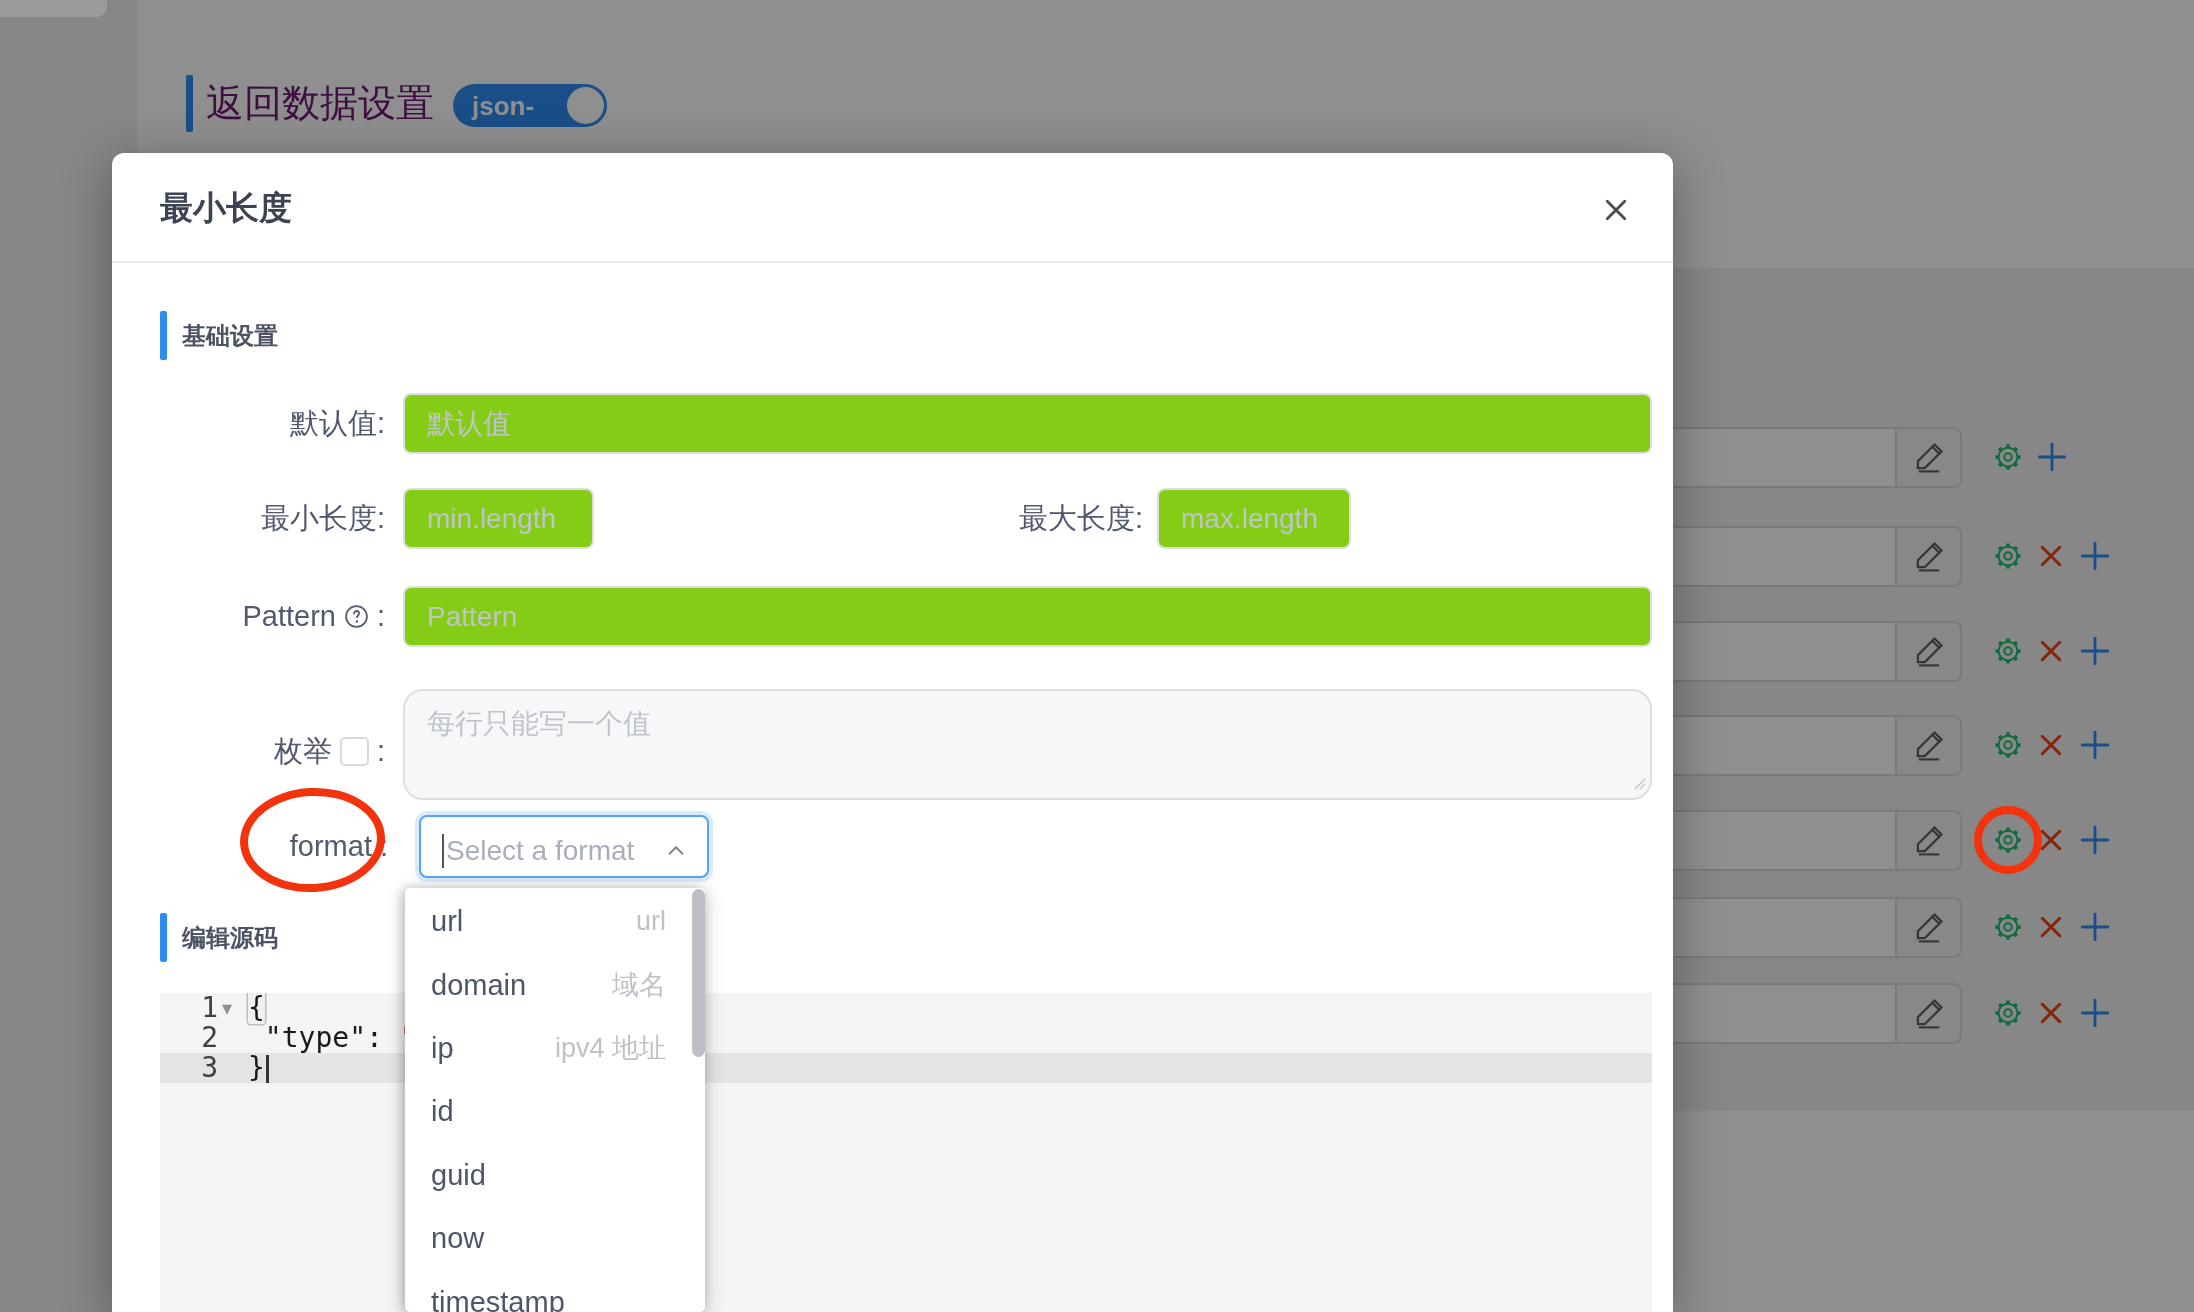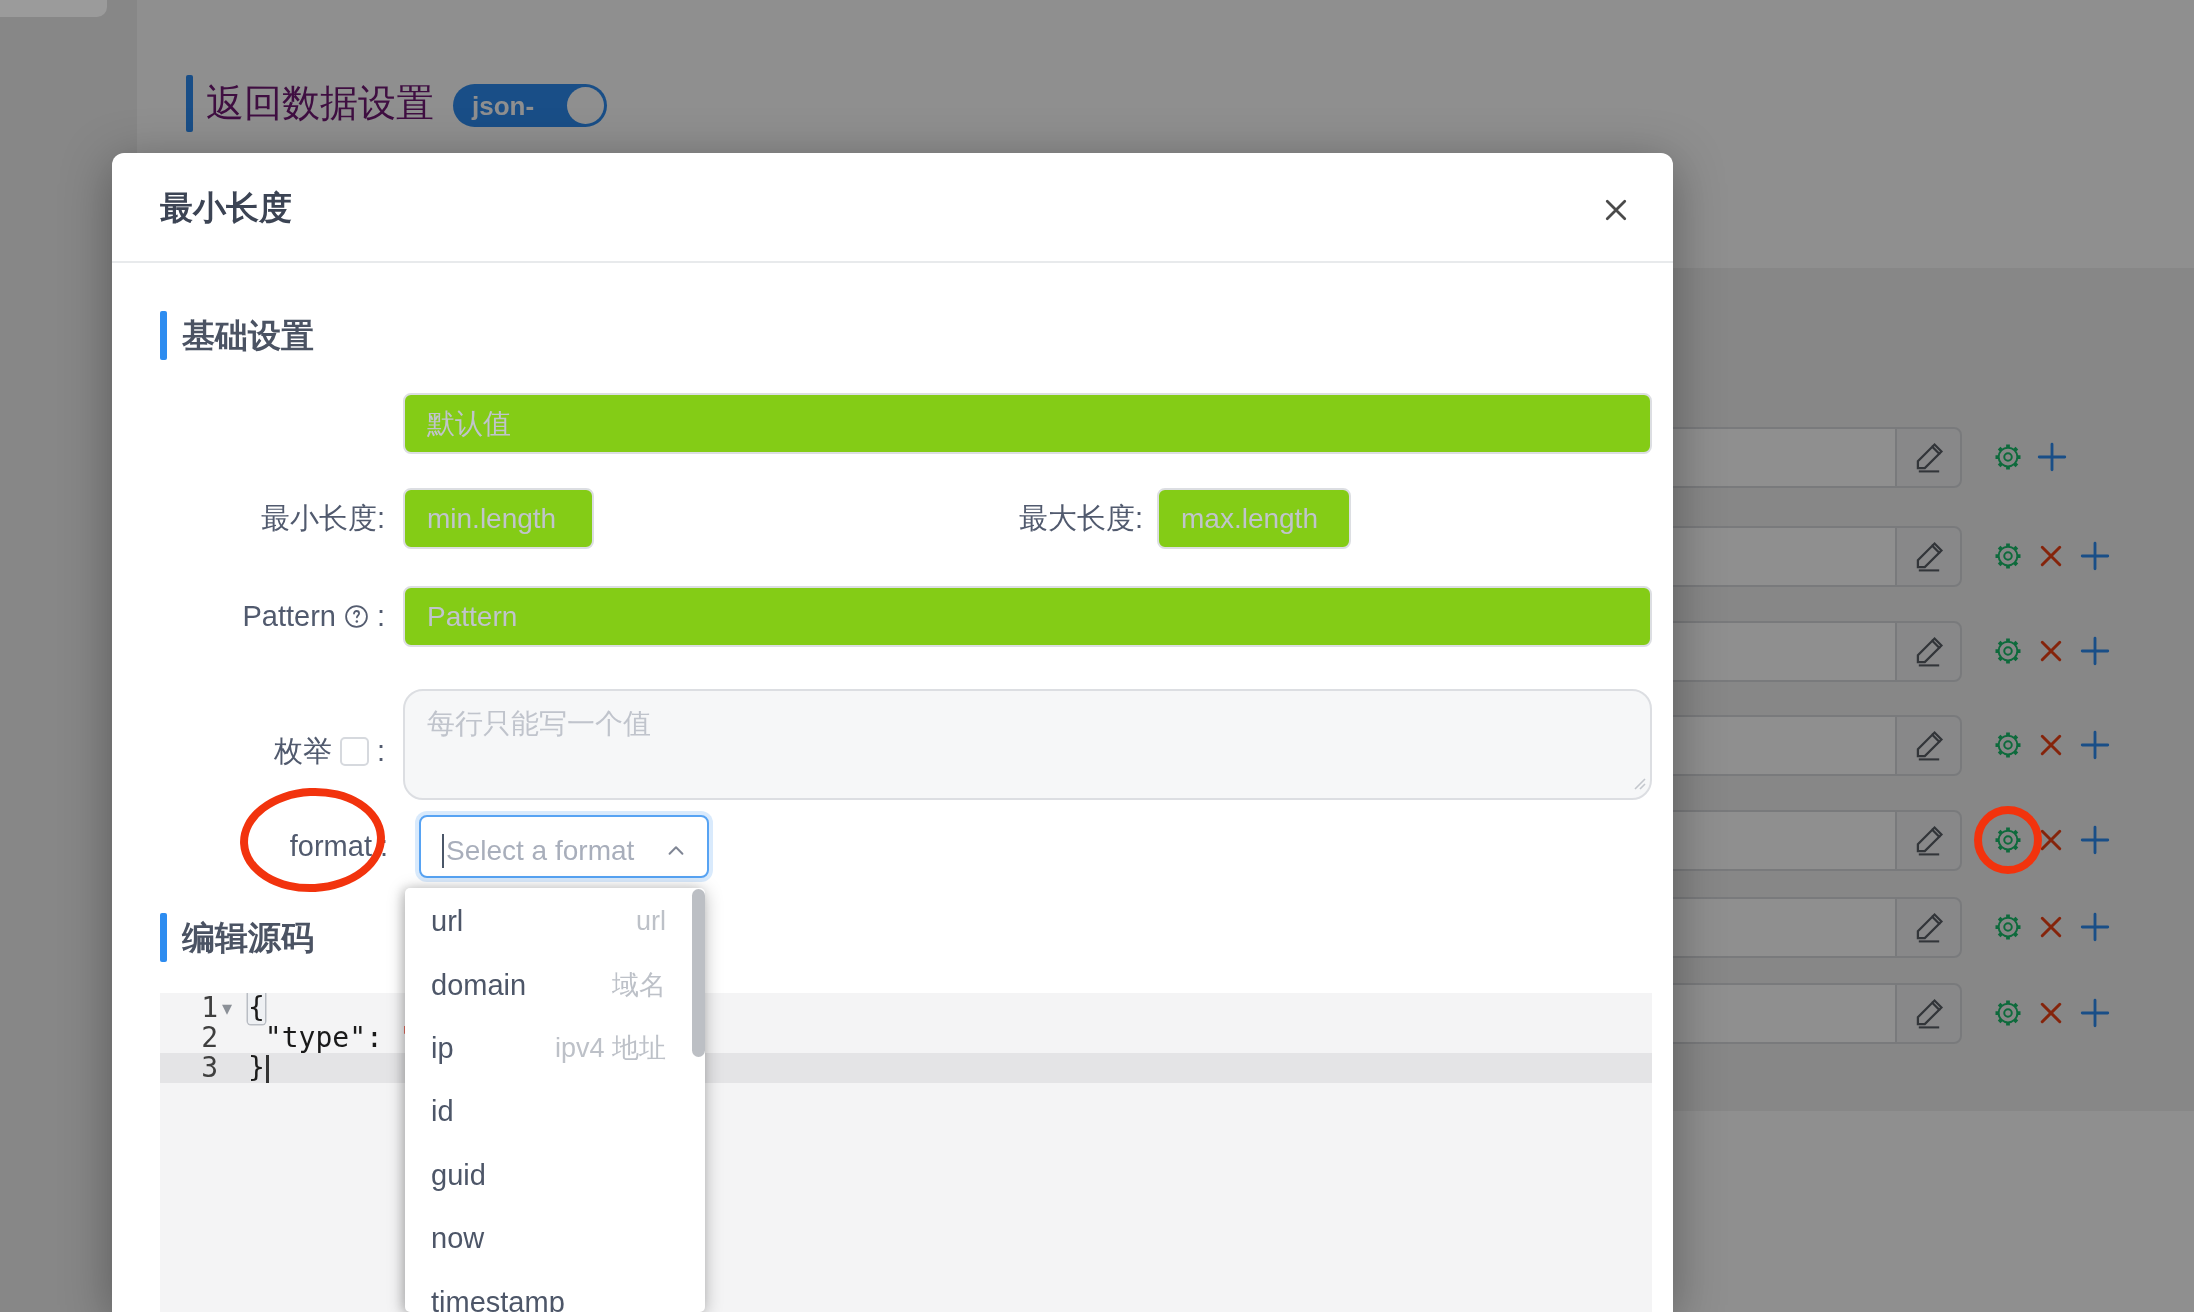--- a/index.html
+++ b/index.html
@@ -33,21 +33,21 @@
   .overlay{position:absolute;inset:0;background:rgba(0,0,0,0.44);z-index:10;}
   .corner-patch{position:absolute;left:0;top:0;width:107px;height:17px;background:#9b9b9b;border-radius:0 0 10px 0;z-index:15;}
 
   
   .modal{position:absolute;left:112px;top:153px;width:1561px;height:1159px;background:#fff;border-radius:12px 12px 0 0;box-shadow:0 10px 50px rgba(0,0,0,.35);z-index:20;}
   .m-header{position:relative;height:110px;border-bottom:2px solid #e8eaec;}
   .m-title{position:absolute;left:48px;top:0;height:110px;line-height:110px;font-size:33px;font-weight:700;color:#3c4454;}
   .m-close{position:absolute;left:1489px;top:42px;width:30px;height:30px;cursor:pointer;display:flex;align-items:center;justify-content:center;}
 
   .sec-bar{position:absolute;left:48px;width:7px;height:49px;background:var(--accent);border-radius:2px;}
-  .sec-title{position:absolute;left:70px;height:49px;line-height:49px;font-size:33px;font-weight:600;color:#4b5363;text-align:right;}
+  .sec-title{position:absolute;left:70px;height:49px;line-height:49px;font-size:24px;font-weight:600;color:#4b5363;text-align:right;}
 
   .f-label{position:absolute;color:var(--label);font-size:29px;}
   .f-label.plain{text-align:right;}
   .f-label.flex{display:flex;align-items:center;justify-content:flex-end;gap:8px;}
 
   .f-input{position:absolute;border:2px solid var(--border);border-radius:8px;background:#84cc16;padding:0 22px;font-size:28px;color:#495060;font-family:"Liberation Sans","DejaVu Sans",sans-serif;outline:none;}
   .f-input::placeholder{color:var(--ph);opacity:1;}
 
   .ta-wrap{position:absolute;left:291px;top:536px;width:1249px;height:111px;}
   .f-textarea{width:100%;height:100%;border:2px solid var(--border);border-radius:20px;background:#f6f7f8;padding:14px 22px;font-size:28px;color:#495060;resize:none;outline:none;font-family:"Liberation Sans","DejaVu Sans",sans-serif;}
@@ -318,20 +318,21 @@
     <div class="m-close">
       <svg width="30" height="30" viewBox="0 0 24 24" fill="none" stroke="#4a4a4a" stroke-width="2.2" stroke-linecap="round">
           <path d="M5 5l14 14M19 5L5 19"></path>
         </svg>
     </div>
   </div>
 
   <div class="sec-bar" style="top:158px"></div>
   <div class="sec-title" style="top:158px">基础设置</div>
 
+  <div class="f-label plain" style="left:0;width:273px;top:240px;height:61px;line-height:61px;">默认值:</div>
   <input class="f-input" style="left: 291px; top: 240px; width: 1249px; height: 61px;" placeholder="默认值">
 
   <div class="f-label plain" style="left:0;width:273px;top:335px;height:61px;line-height:61px;">最小长度:</div>
   <input class="f-input" style="left: 291px; top: 335px; width: 191px; height: 61px;" placeholder="min.length">
   <div class="f-label plain" style="left:791px;width:240px;top:335px;height:61px;line-height:61px;">最大长度:</div>
   <input class="f-input" style="left: 1045px; top: 335px; width: 194px; height: 61px;" placeholder="max.length">
 
   <div class="f-label flex" style="left:0;width:273px;top:433px;height:61px;">
     <span>Pattern</span>
     <span style="display:flex;">

